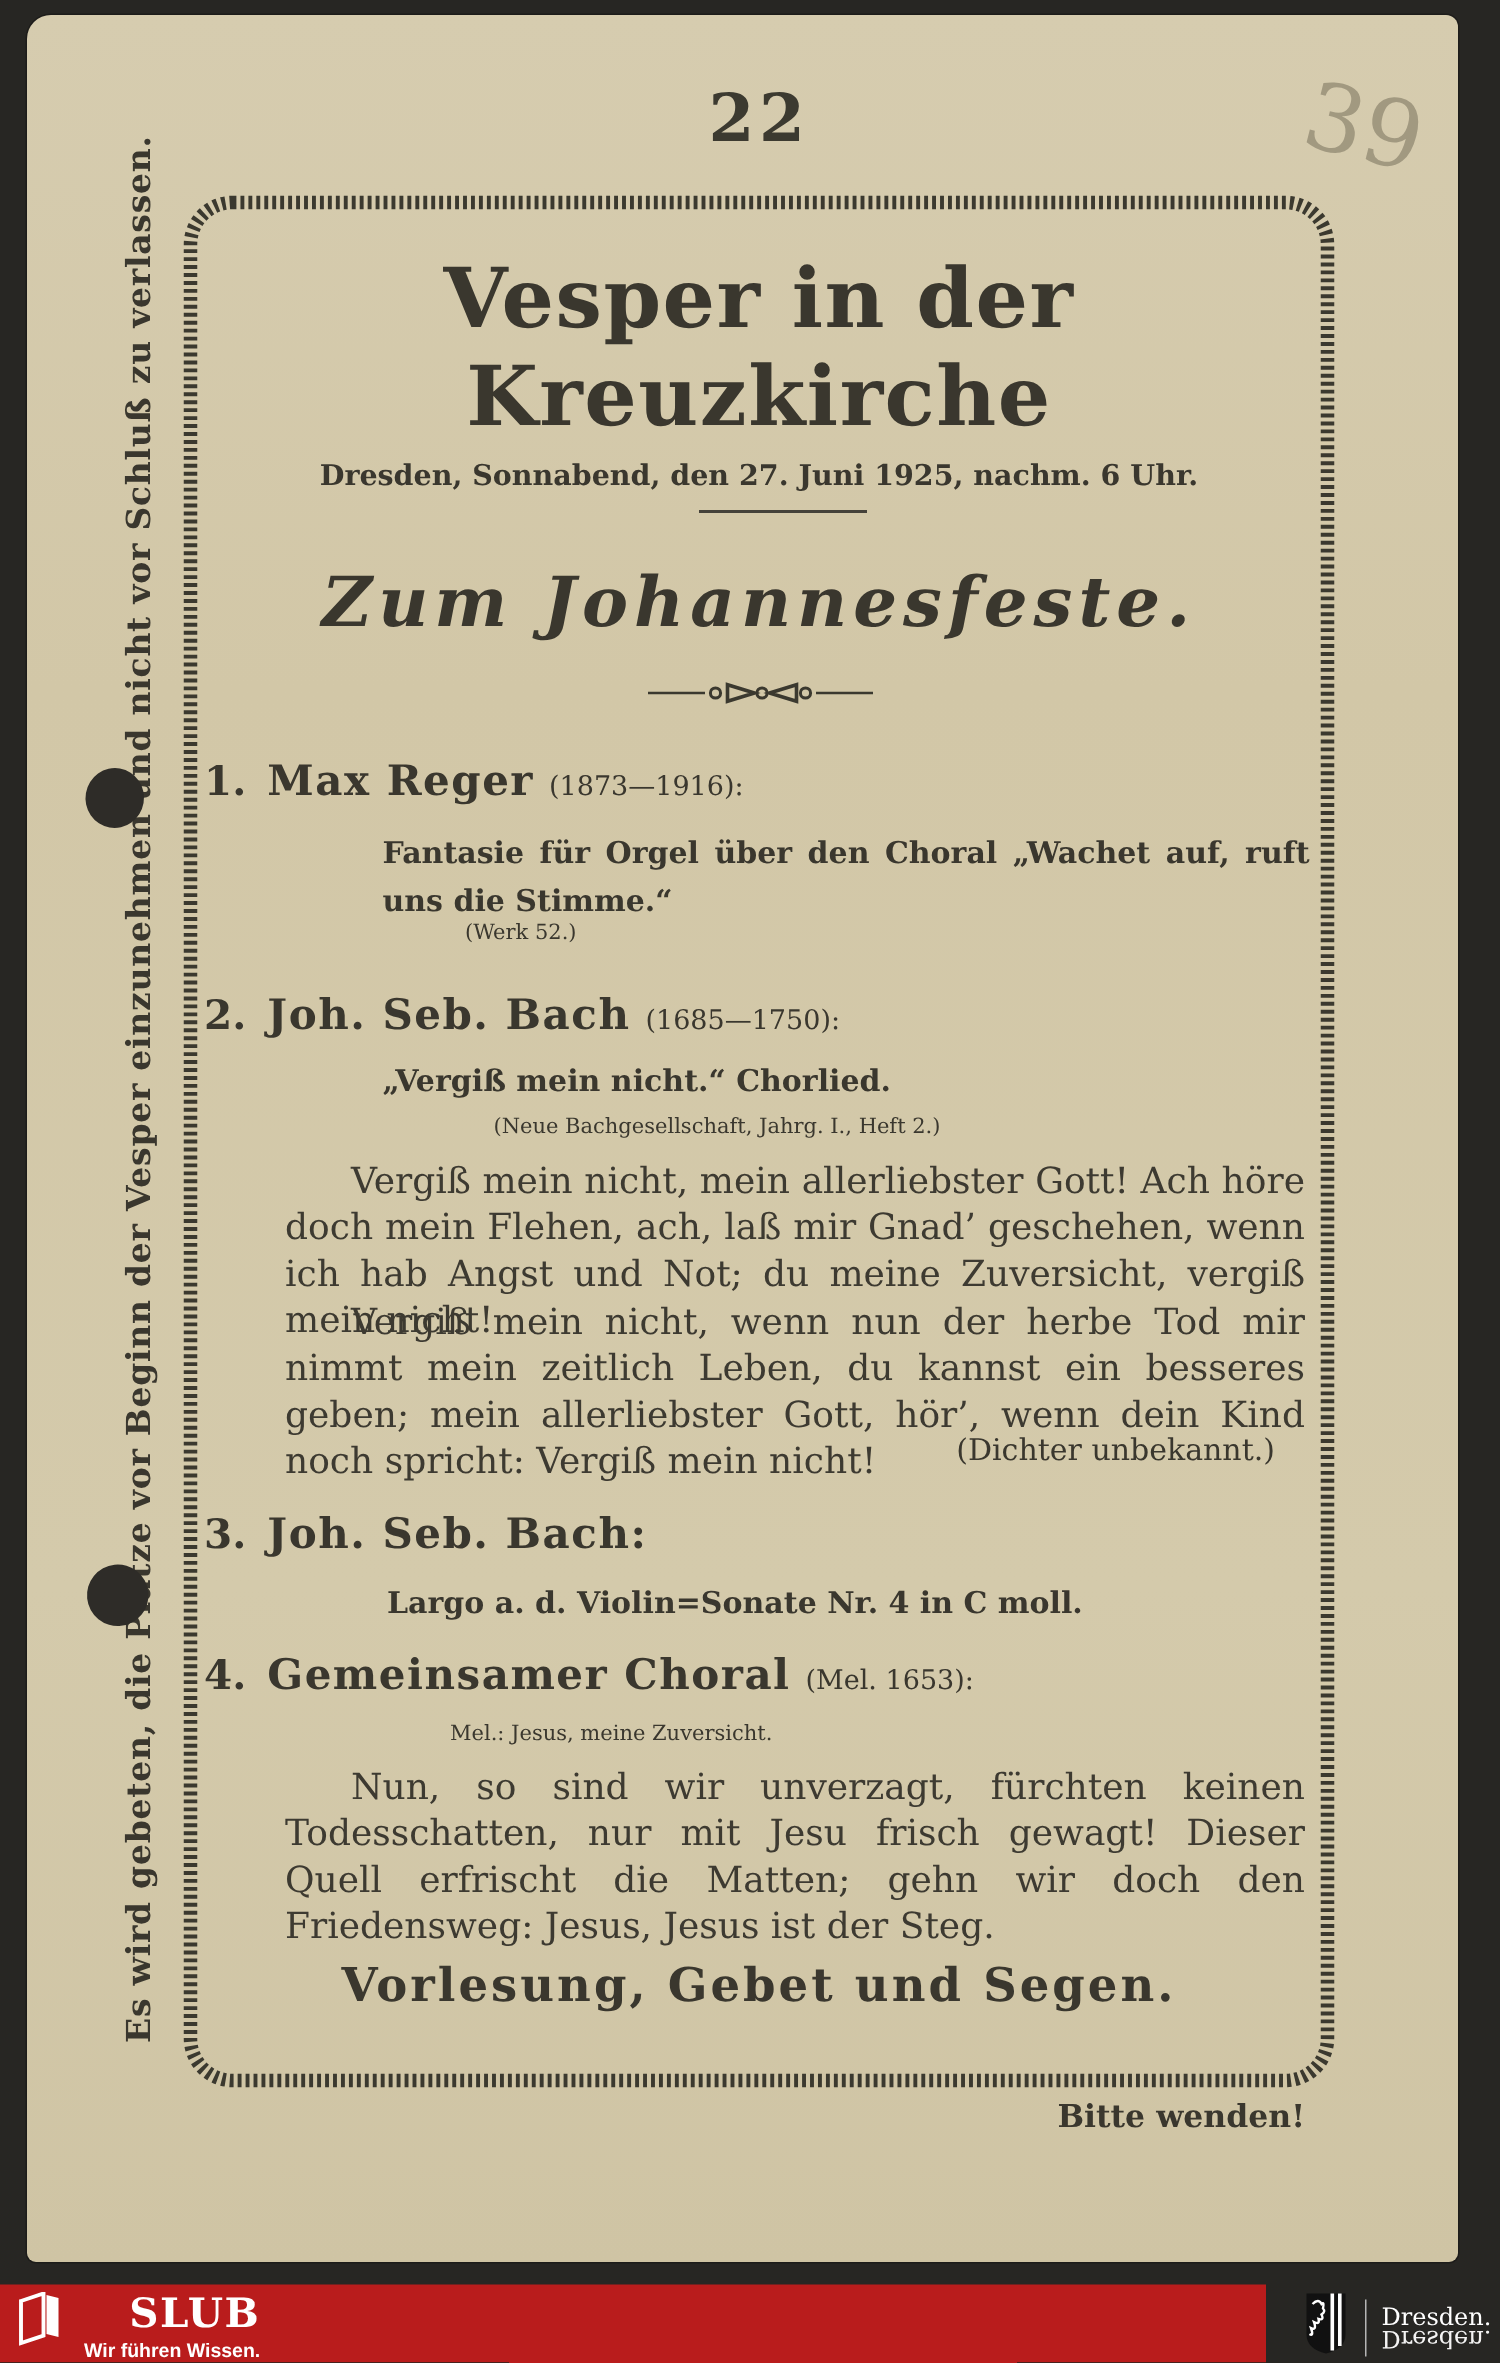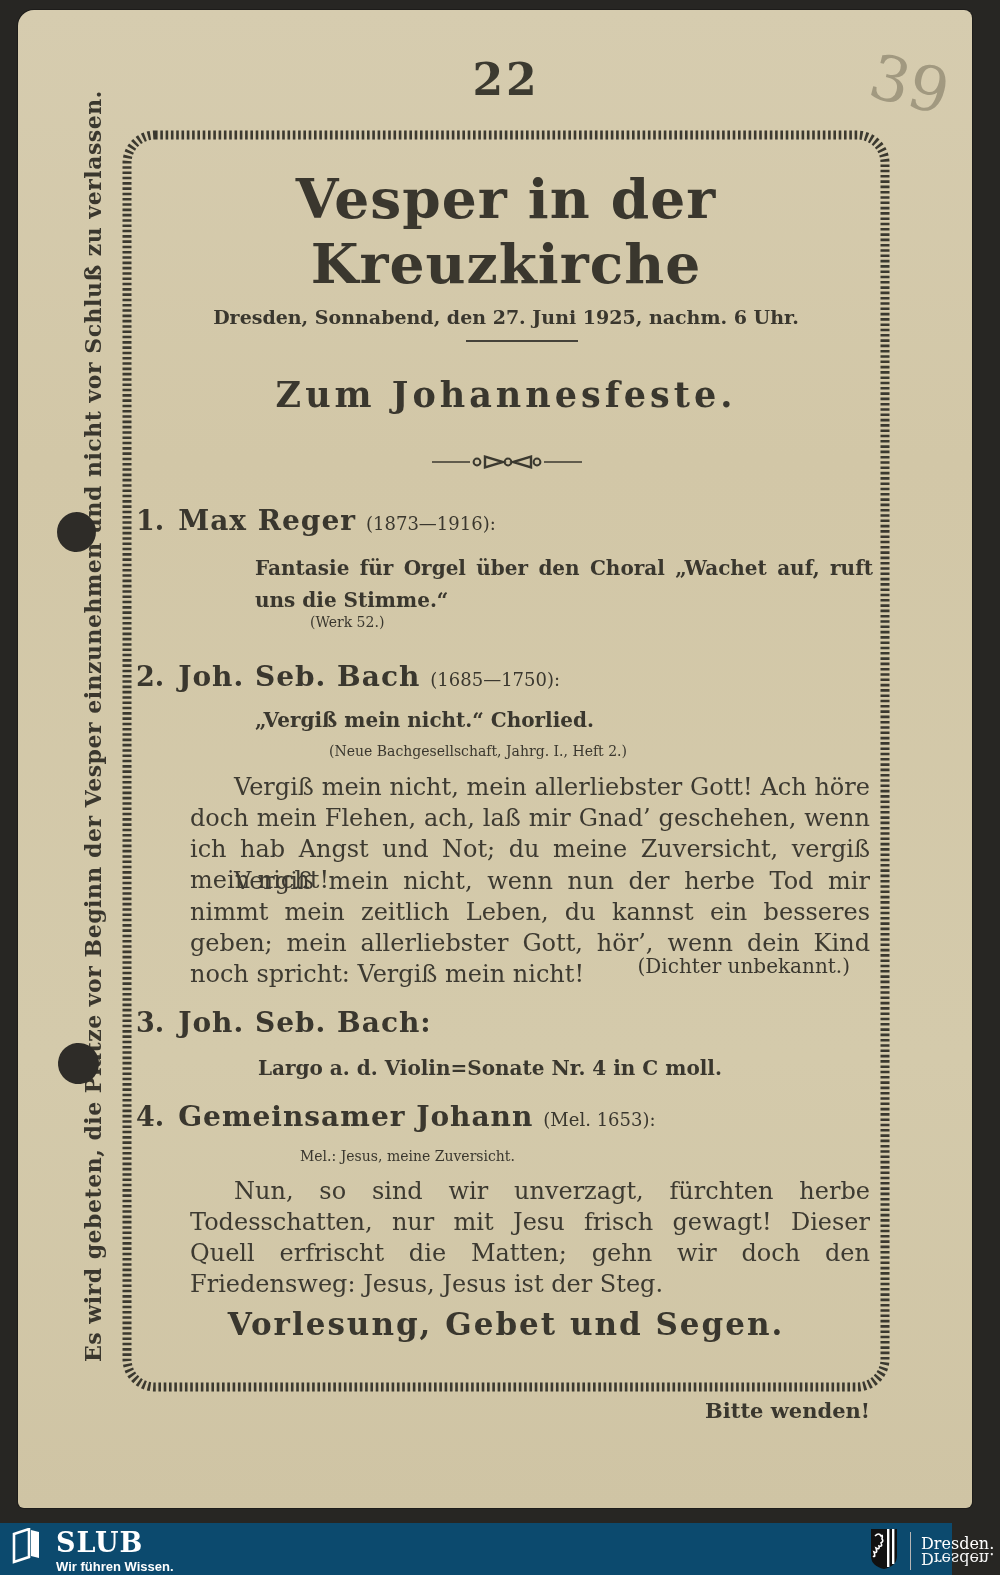--- a/index.html
+++ b/index.html
@@ -26,21 +26,21 @@
     position:absolute;left:852px;top:38px;
     font-size:62px;color:#999179;opacity:.85;
     transform:rotate(14deg);font-weight:normal;
   }
 
   .frame-svg{position:absolute;left:0;top:0;}
 
   .title{top:156px;font-size:55px;font-weight:bold;letter-spacing:1px;}
   .dateline{top:262px;font-size:19px;font-weight:bold;margin-top:34px;}
   .thin-rule{position:absolute;left:448px;top:330px;width:112px;height:2px;background:#45423a;}
-  .occasion{top:364px;font-size:35px;font-weight:bold;letter-spacing:4px;}
+  .occasion{top:364px;font-size:46px;font-weight:bold;letter-spacing:4px;font-style:italic;}
   .ornament{position:absolute;left:414px;top:444px;}
 
   .item-head{position:absolute;left:118px;white-space:nowrap;}
   .item-head .num{font-size:27px;font-weight:bold;margin-right:14px;}
   .item-head .composer{font-size:28px;font-weight:bold;letter-spacing:1px;margin-right:10px;}
   .item-head .dates{font-size:18px;margin-top:24px;}
 
   .work{position:absolute;font-size:20px;font-weight:bold;line-height:32px;text-align:justify;}
   .small-note{position:absolute;font-size:14px;}
   .verse{
@@ -58,22 +58,22 @@
     transform:rotate(-90deg);transform-origin:0 0;
     white-space:nowrap;font-size:22px;font-weight:bold;letter-spacing:.5px;
     color:#3a372e;z-index:2;
   }
   .hole{position:absolute;background:#2e2c28;border-radius:50%;z-index:3;}
   .hole-1{left:39px;top:502px;width:39px;height:40px;transform:rotate(10deg);}
   .hole-2{left:40px;top:1033px;width:41px;height:41px;transform:rotate(-6deg);}
 
   
   .footer{
-    position:absolute;left:0;top:1523px;width:952px;height:52px;
-    background:#0c4a6e;font-family:"Liberation Sans", sans-serif;
+    position:absolute;left:0;top:1523px;width:844px;height:52px;
+    background:#b91c1c;font-family:"Liberation Sans", sans-serif;text-align:right;
   }
   .slub{position:absolute;left:12px;top:5px;display:flex;align-items:flex-start;cursor:pointer;}
   .slub-text{margin-left:14px;color:#fff;}
   .slub-name{font-family:"DejaVu Serif", serif;font-size:27px;font-weight:bold;line-height:30px;letter-spacing:1px;}
   .slub-slogan{font-size:13px;font-weight:bold;margin-top:1px;}
   .dresden{position:absolute;left:870px;top:5px;display:flex;align-items:center;cursor:pointer;}
   .dresden-divider{width:1px;height:38px;background:#b5b5b5;margin:0 10px 0 12px;}
   .dresden-wordmark{color:#fff;font-family:"DejaVu Serif", serif;font-size:16px;line-height:15px;}
   .dresden-reflect{display:block;transform:scaleY(-1);opacity:.95;}
 </style>
@@ -122,24 +122,24 @@
     <div class="verse" style="top:762px">Vergiß mein nicht, mein allerliebster Gott!  Ach höre doch mein Flehen, ach, laß mir Gnad’ geschehen, wenn ich hab Angst und Not; du meine Zuversicht, vergiß mein nicht!</div>
     <div class="verse" style="top:856px">Vergiß mein nicht, wenn nun der herbe Tod mir nimmt mein zeitlich Leben, du kannst ein besseres geben; mein allerliebster Gott, hör’, wenn dein Kind noch spricht: Vergiß mein nicht!</div>
     <div class="attribution" style="top:944px">(Dichter unbekannt.)</div>
 
     <div class="item-head" style="top:996px">
       <span class="num">3.</span><span class="composer">Joh. Seb. Bach:</span>
     </div>
     <div class="work" style="top:1042px;left:240px;width:620px;text-align:left">Largo a. d. Violin=Sonate Nr. 4 in C moll.</div>
 
     <div class="item-head" style="top:1090px">
-      <span class="num">4.</span><span class="composer">Gemeinsamer Johann</span><span class="dates">(Mel. 1653):</span>
+      <span class="num">4.</span><span class="composer">Gemeinsamer Choral</span><span class="dates">(Mel. 1653):</span>
     </div>
     <div class="small-note" style="top:1138px;left:282px">Mel.: Jesus, meine Zuversicht.</div>
-    <div class="verse" style="top:1166px">Nun, so sind wir unverzagt, fürchten herbe Todesschatten, nur mit Jesu frisch gewagt!  Dieser Quell erfrischt die Matten; gehn wir doch den Friedensweg: Jesus, Jesus ist der Steg.</div>
+    <div class="verse" style="top:1166px">Nun, so sind wir unverzagt, fürchten keinen Todesschatten, nur mit Jesu frisch gewagt!  Dieser Quell erfrischt die Matten; gehn wir doch den Friedensweg: Jesus, Jesus ist der Steg.</div>
 
     <div class="center-block closing">Vorlesung, Gebet und Segen.</div>
 
     <div class="turn-note">Bitte wenden!</div>
 
     <div class="side-note">Es wird gebeten, die Plätze vor Beginn der Vesper einzunehmen und nicht vor Schluß zu verlassen.</div>
 
     <div class="hole hole-1"></div>
     <div class="hole hole-2"></div>
   </div>

